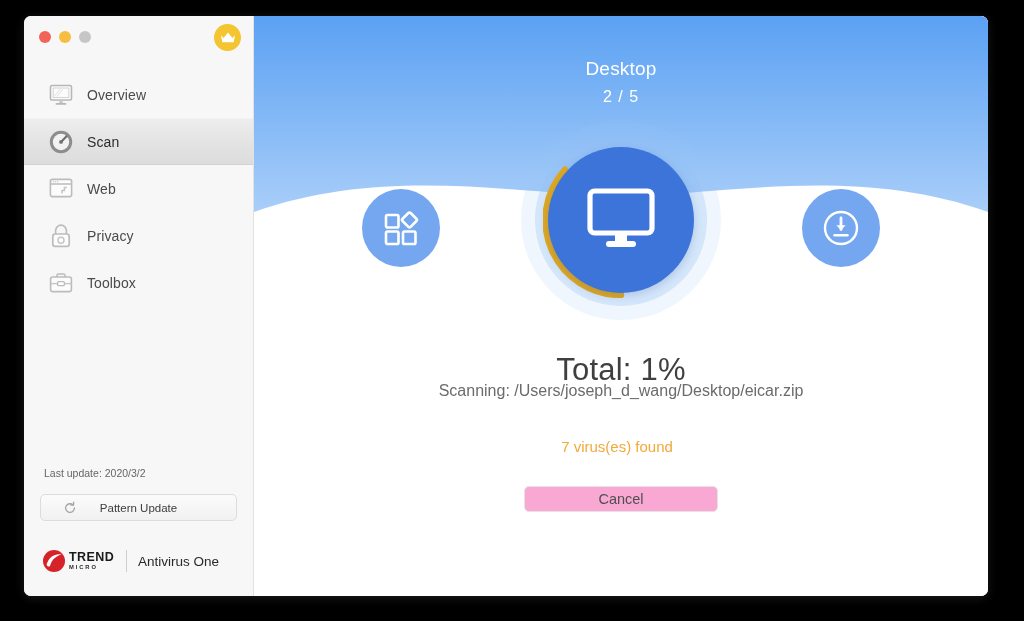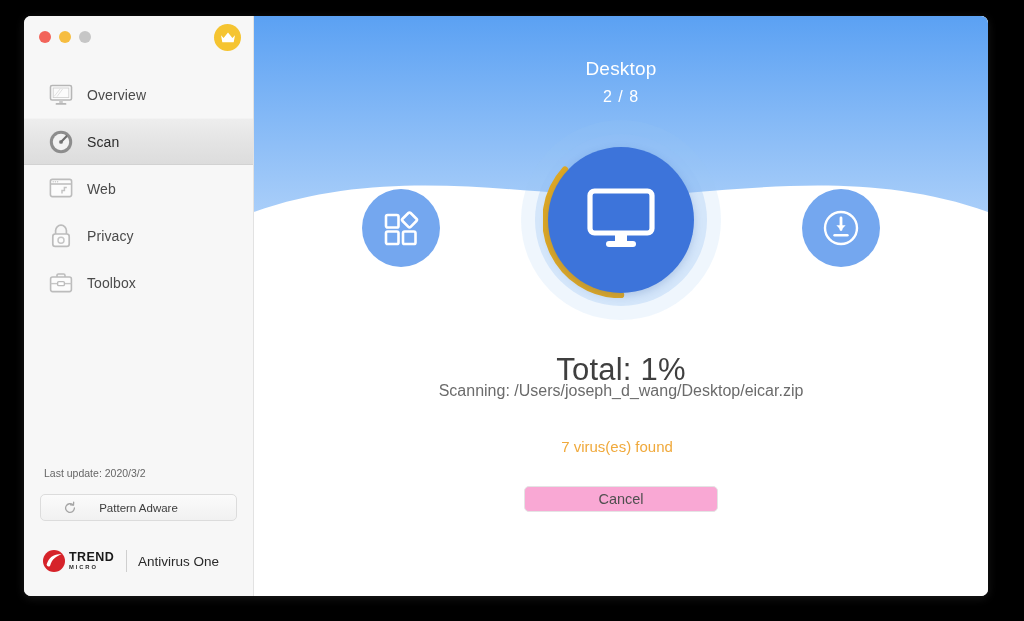--- a/index.html
+++ b/index.html
@@ -358,21 +358,21 @@
 
     <div id="pattern-info">
       <div>Last update: 2020/3/2</div>
     </div>
 
     <div id="pattern-update-btn">
       <svg id="refresh-icon" viewBox="0 0 16 16">
         <path d="M13.0 8 a5 5 0 1 1 -1.6 -3.6" fill="none" stroke="#a5a5a5" stroke-width="1.5" stroke-linecap="round"></path>
         <path d="M12.2 1.3 L12.0 4.8 L8.6 4.3" fill="none" stroke="#a5a5a5" stroke-width="1.5" stroke-linecap="round" stroke-linejoin="round"></path>
       </svg>
-      <span class="lbl">Pattern Adware</span>
+      <span class="lbl">Pattern Update</span>
     </div>
 
     <div id="brand-row">
       <svg id="tm-logo-mark" viewBox="0 0 24 24">
         <circle cx="12" cy="12" r="11" fill="#d6232a"></circle>
         <path d="M4.6 15.6 C7.0 8.0 13.0 4.4 19.6 5.6 C14.2 7.0 10.0 10.4 8.2 16.4 C7.0 18.4 5.0 17.6 4.6 15.6 Z" fill="#ffffff"></path>
       </svg>
       <div id="tm-wordmark">
         <span class="t1">TREND</span>
         <span class="t2">MICRO</span>
@@ -391,21 +391,21 @@
           <linearGradient id="skygrad" x1="0" y1="0" x2="0" y2="1">
             <stop offset="0%" stop-color="#5ba1f3"></stop>
             <stop offset="100%" stop-color="#a9cef9"></stop>
           </linearGradient>
         </defs>
         <path d="M0,0 H759 V196 C620,148 480,180 380,180 C280,180 140,148 0,196 Z" fill="url(#skygrad)"></path>
       </svg>
     </div>
 
     <div id="scan-target-name">Desktop</div>
-    <div id="scan-progress-count">2 / 8</div>
+    <div id="scan-progress-count">2 / 5</div>
 
     <div id="circle-row">
 
       <div class="side-bubble" id="bubble-apps">
         <svg width="38" height="38" viewBox="0 0 38 38">
           <rect x="4" y="6" width="12.5" height="12.5" rx="1.6" fill="none" stroke="#ffffff" stroke-width="2.6"></rect>
           <rect x="4" y="22.5" width="12.5" height="12.5" rx="1.6" fill="none" stroke="#ffffff" stroke-width="2.6"></rect>
           <rect x="21" y="22.5" width="12.5" height="12.5" rx="1.6" fill="none" stroke="#ffffff" stroke-width="2.6"></rect>
           <rect x="21.8" y="5.2" width="11.4" height="11.4" rx="1.6" fill="none" stroke="#ffffff" stroke-width="2.6" transform="rotate(45 27.5 10.9)"></rect>
         </svg>

